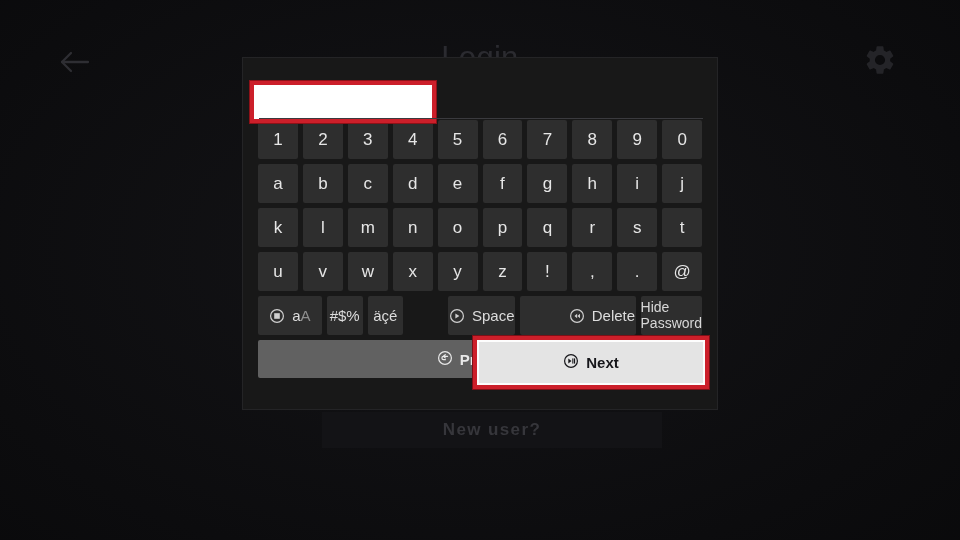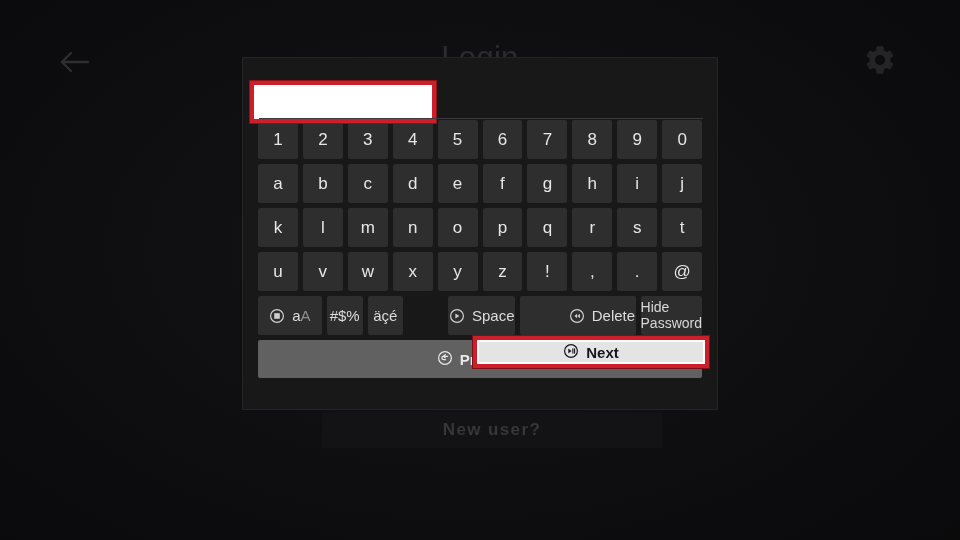--- a/index.html
+++ b/index.html
@@ -213,21 +213,21 @@
     color: #e9e9e9;
     border-radius: 2px;
   }
   #previous-button .key-ico { color: #e9e9e9; margin-right: 7px; }
 
   #next-button-wrap {
     position: absolute;
     right: 8px;
     top: -4px;
     width: 236px;
-    height: 32px;
+    height: 53px;
     border: 4px solid #cc1f2a;
     box-shadow: 0 0 0 1px #7d0f16;
     background: #cc1f2a;
   }
 
   #next-button {
     position: absolute;
     inset: 0;
     background: #e4e4e4;
     border: 2px solid #fdfdfd;

